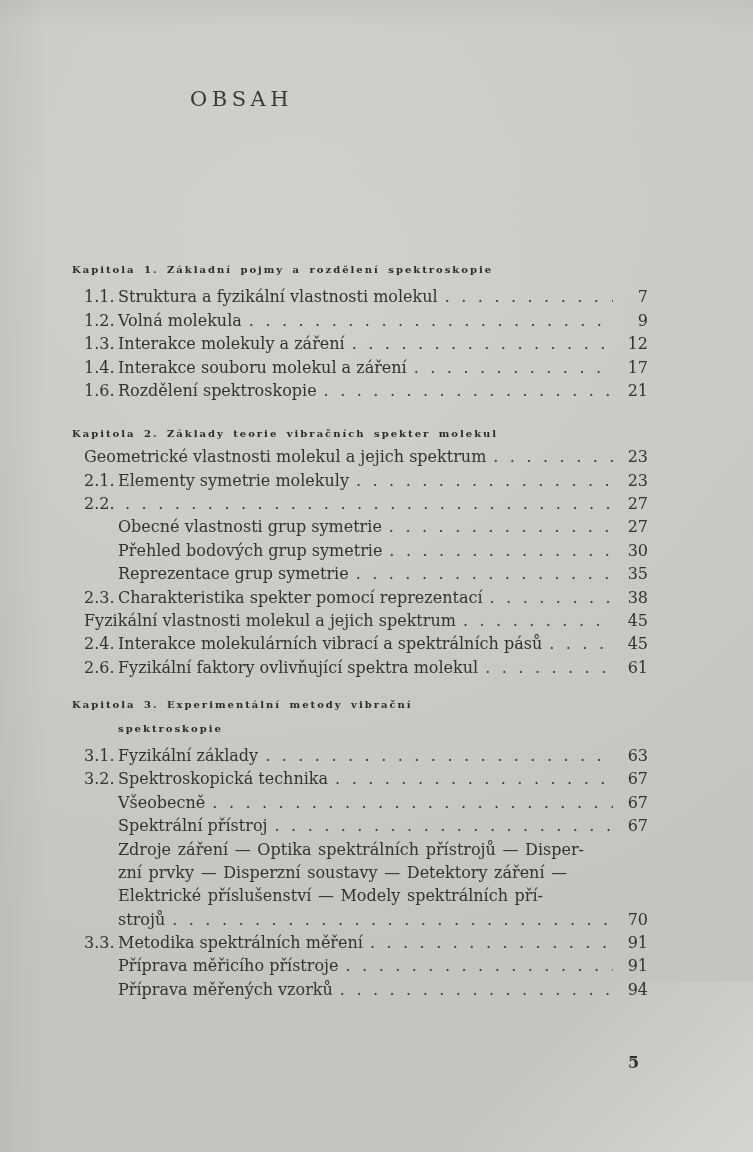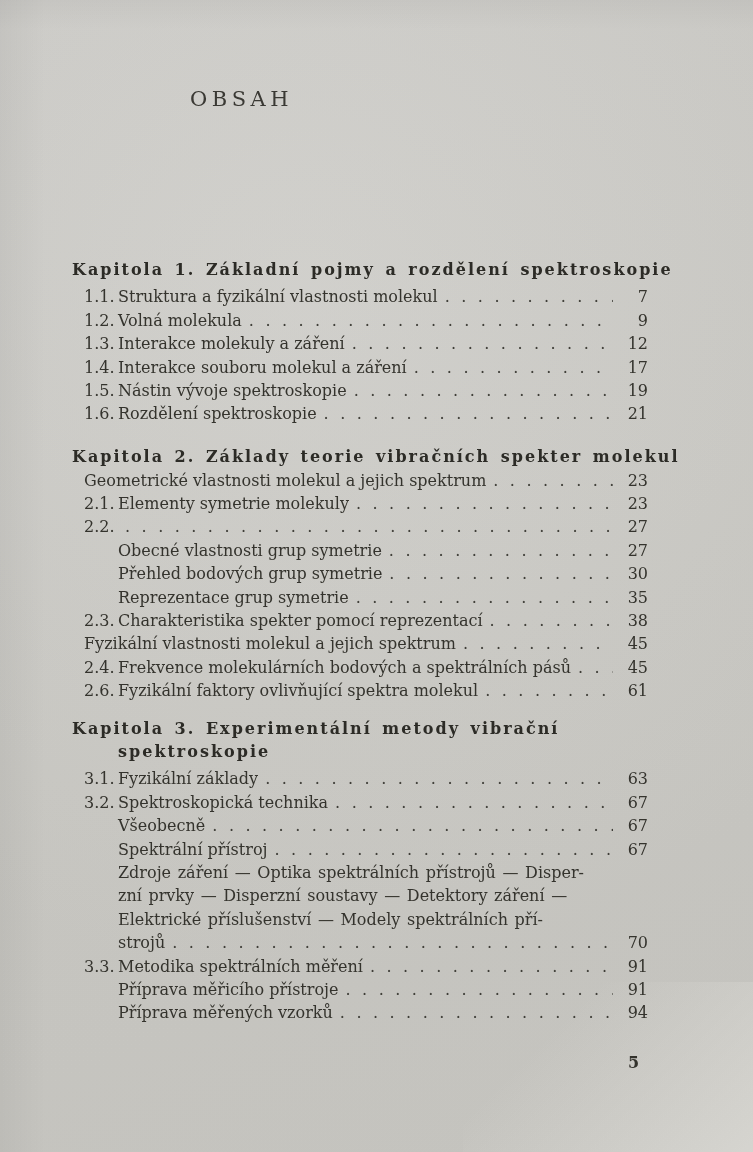--- a/index.html
+++ b/index.html
@@ -37,34 +37,34 @@
   }
   .toc {
     position: absolute;
     left: 72px;
     top: 258px;
     width: 576px;
     font-size: 16px;
   }
   .chapter-heading {
     font-weight: bold;
-    font-size: 16px;
+    font-size: 10px;
     letter-spacing: 2px;
     word-spacing: 3px;
     white-space: nowrap;
     line-height: 23.4px;
     color: #2c2b26;
   }
   .ch1 { margin-bottom: 4px; }
   .ch2 { margin-top: 19.5px; }
   .ch3 { margin-top: 14px; margin-bottom: 4px; }
   .heading-line2 { padding-left: 46px; }
   .row {
     display: flex;
-    align-items: flex-start;
+    align-items: flex-end;
     line-height: 23.4px;
     height: 23.4px;
     padding-left: 12px;
   }
   .row.sub { padding-left: 46px; }
   .num { width: 34px; flex-shrink: 0; }
   .lbl { white-space: nowrap; flex-shrink: 0; }
   .leader {
     flex: 1 1 0;
     min-width: 6px;
@@ -127,26 +127,20 @@
       <span class="leader"></span>
       <span class="pg">12</span>
     </div>
     <div class="row">
       <span class="num">1.4.</span>
       <span class="lbl">Interakce souboru molekul a záření</span>
       <span class="leader"></span>
       <span class="pg">17</span>
     </div>
     <div class="row">
-      <span class="num">1.5.</span>
-      <span class="lbl">Nástin vývoje spektroskopie</span>
-      <span class="leader"></span>
-      <span class="pg">19</span>
-    </div>
-    <div class="row">
       <span class="num">1.6.</span>
       <span class="lbl">Rozdělení spektroskopie</span>
       <span class="leader"></span>
       <span class="pg">21</span>
     </div>
 
     <div class="chapter-heading ch2">Kapitola 2. Základy teorie vibračních spekter molekul</div>
 
     <div class="row">
       <span class="lbl">Geometrické vlastnosti molekul a jejich spektrum</span>
@@ -185,21 +179,21 @@
       <span class="leader"></span>
       <span class="pg">38</span>
     </div>
     <div class="row">
       <span class="lbl">Fyzikální vlastnosti molekul a jejich spektrum</span>
       <span class="leader"></span>
       <span class="pg">45</span>
     </div>
     <div class="row">
       <span class="num">2.4.</span>
-      <span class="lbl">Frekvence molekulárních bodových a spektrálních pásů</span>
+      <span class="lbl">Interakce molekulárních vibrací a spektrálních pásů</span>
       <span class="leader"></span>
       <span class="pg">45</span>
     </div>
     <div class="row">
       <span class="num">2.6.</span>
       <span class="lbl">Fyzikální faktory ovlivňující spektra molekul</span>
       <span class="leader"></span>
       <span class="pg">61</span>
     </div>
 

